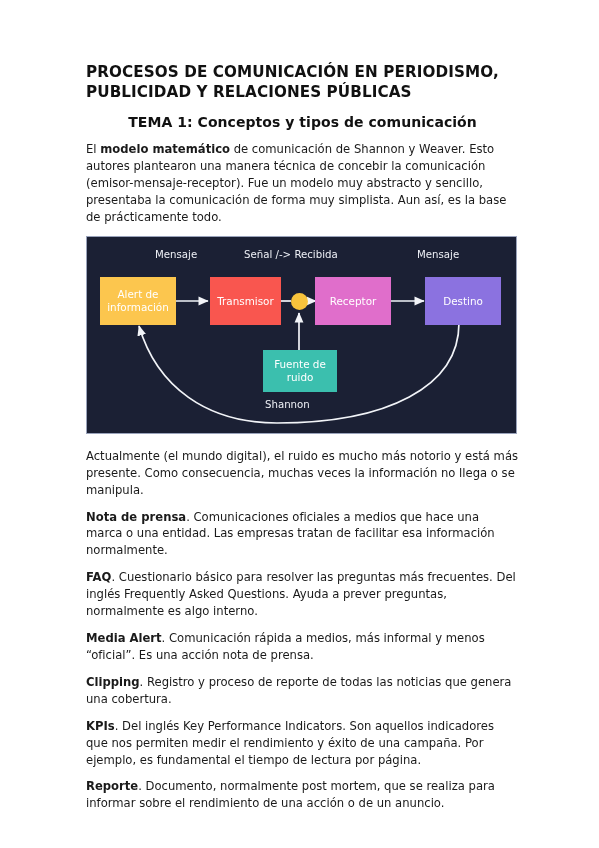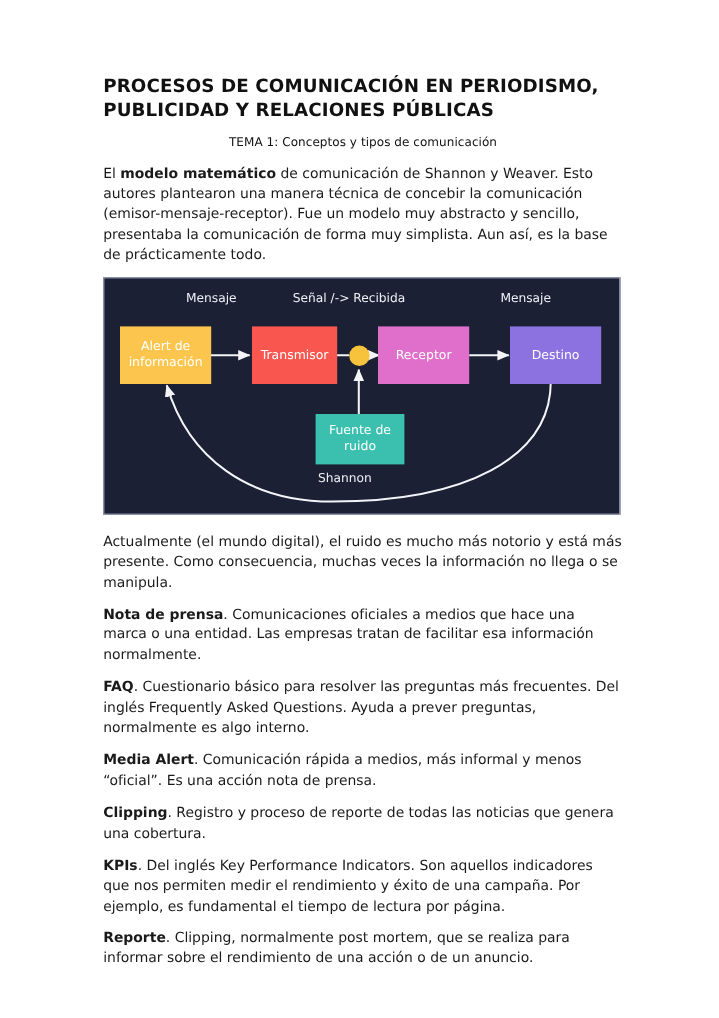--- a/index.html
+++ b/index.html
@@ -29,22 +29,22 @@
   
   .doc-title {
     font-size: 15.2px;
     font-weight: bold;
     line-height: 1.32;
     letter-spacing: 0.1px;
     margin: 0 0 12px 0;
     color: #111111;
   }
   .section-title {
-    font-size: 10px;
-    font-weight: normal;
+    font-size: 14px;
+    font-weight: bold;
     text-align: center;
     margin: 0 0 11px 0;
     color: #111111;
     letter-spacing: 0.05px;
   }
 
   
   p.body {
     font-size: 11.6px;
     line-height: 1.46;
@@ -163,15 +163,15 @@
   <p class="body"><span class="term">Nota de prensa</span><span>. Comunicaciones oficiales a medios que hace una marca o una entidad. Las empresas tratan de facilitar esa información normalmente.</span></p>
 
   <p class="body"><span class="term">FAQ</span><span>. Cuestionario básico para resolver las preguntas más frecuentes. Del inglés Frequently Asked Questions. Ayuda a prever preguntas, normalmente es algo interno.</span></p>
 
   <p class="body"><span class="term">Media Alert</span><span>. Comunicación rápida a medios, más informal y menos “oficial”. Es una acción nota de prensa.</span></p>
 
   <p class="body"><span class="term">Clipping</span><span>. Registro y proceso de reporte de todas las noticias que genera una cobertura.</span></p>
 
   <p class="body"><span class="term">KPIs</span><span>. Del inglés Key Performance Indicators. Son aquellos indicadores que nos permiten medir el rendimiento y éxito de una campaña. Por ejemplo, es fundamental el tiempo de lectura por página.</span></p>
 
-  <p class="body"><span class="term">Reporte</span><span>. Clipping, normalmente post mortem, que se realiza para informar sobre el rendimiento de una acción o de un anuncio.</span></p>
+  <p class="body"><span class="term">Reporte</span><span>. Documento, normalmente post mortem, que se realiza para informar sobre el rendimiento de una acción o de un anuncio.</span></p>
 
 </div>
 
 </body></html>

